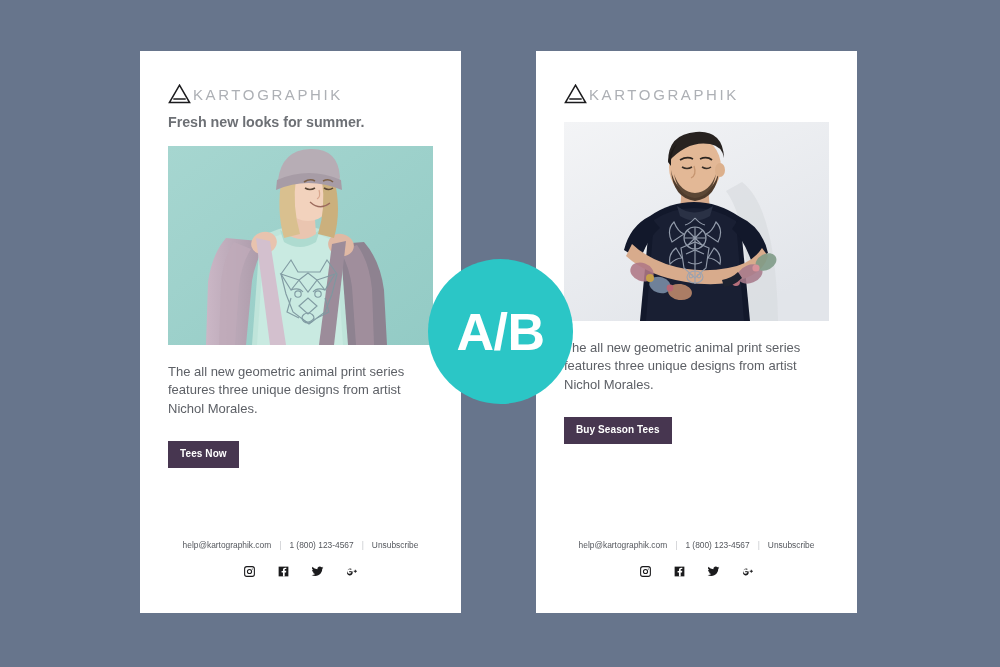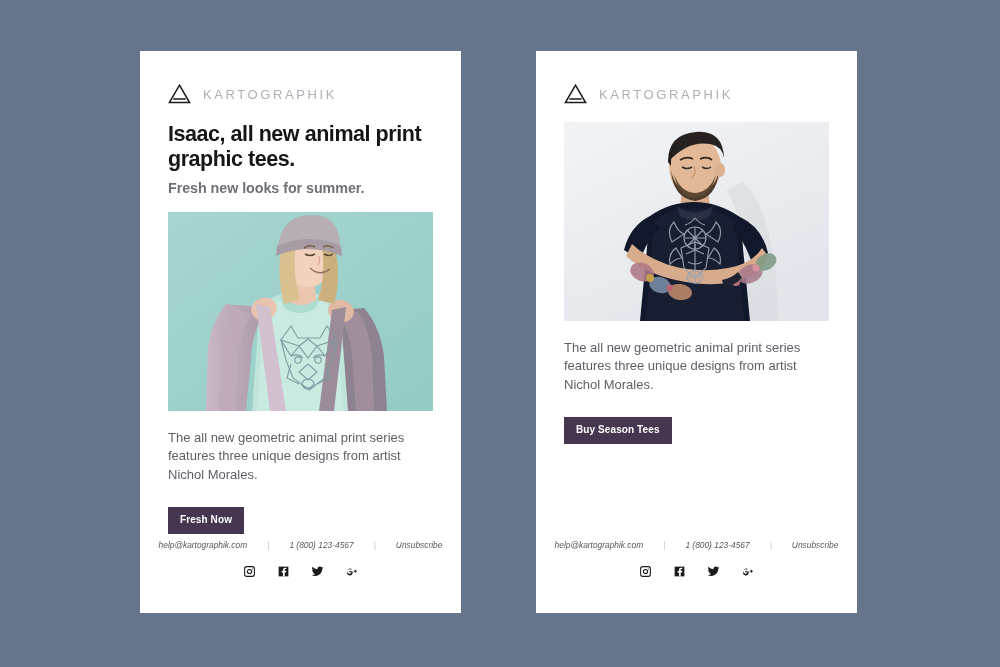--- a/index.html
+++ b/index.html
@@ -42,22 +42,22 @@
     margin-top: 31px;
     height: 24px;
   }
   .brand-mark {
     width: 23px;
     height: 20px;
     flex: 0 0 auto;
     display: block;
   }
   .brand-name {
-    margin-left: 12px;
-    font-size: 13px;
+    margin-left: 2px;
+    font-size: 15px;
     letter-spacing: 2.6px;
     color: #adb0b5;
     font-weight: 400;
     white-space: nowrap;
   }
 
   
   .headline {
     margin-top: 16px;
     font-size: 21.5px;
@@ -114,23 +114,22 @@
     margin-top: auto;
     padding-bottom: 35px;
     text-align: center;
   }
   .footer-links {
     font-size: 8.4px;
     color: #55585e;
     display: flex;
     justify-content: center;
     align-items: flex-start;
-    gap: 12px;
+    gap: 0;
     white-space: nowrap;
-    font-style: italic;
   }
   .footer-links .sep {
     color: #c6c8cc;
     padding: 0 8px;
     font-size: 8.4px;
   }
   .footer-links a { color: #55585e; text-decoration: none; }
 
   .social-row {
     margin-top: 15px;
@@ -180,21 +179,20 @@
     <div class="brand-row">
       <span class="brand-mark">
         <svg viewBox="0 0 23 20" xmlns="http://www.w3.org/2000/svg">
           <path d="M11.5 1.2 L21.6 18.6 L1.4 18.6 Z" fill="none" stroke="#1b1b1d" stroke-width="1.5"></path>
           <line x1="5.3" y1="15.0" x2="17.7" y2="15.0" stroke="#1b1b1d" stroke-width="1.5"></line>
         </svg>
       </span>
       <span class="brand-name">KARTOGRAPHIK</span>
     </div>
 
-    <h1 class="headline">Isaac, all new animal print graphic tees.</h1>
     <p class="subhead">Fresh new looks for summer.</p>
 
     <div class="hero">
       <svg viewBox="0 0 265 199" xmlns="http://www.w3.org/2000/svg">
         <defs>
           <linearGradient id="bgA" x1="0" y1="0" x2="1" y2="1">
             <stop offset="0%" stop-color="#a6d6d0"></stop>
             <stop offset="100%" stop-color="#93cbc5"></stop>
           </linearGradient>
           <linearGradient id="jacketA" x1="0" y1="0" x2="1" y2="0">
@@ -259,21 +257,21 @@
             <path d="M134 172 q6 8 12 0"></path>
             <path d="M123 152 l-4 14 l12 6"></path>
             <path d="M157 152 l4 14 l-12 6"></path>
           </g>
         </g>
       </svg>
     </div>
 
     <p class="body-copy">The all new geometric animal print series features three unique designs from artist Nichol Morales.</p>
 
-    <button class="cta-button">Fresh Now</button>
+    <button class="cta-button">Tees Now</button>
 
     <div class="card-footer">
       <div class="footer-links">
         <a href="#">help@kartographik.com</a>
         <span class="sep">|</span>
         <span>1 (800) 123-4567</span>
         <span class="sep">|</span>
         <a href="#">Unsubscribe</a>
       </div>
       <div class="social-row">
@@ -296,20 +294,23 @@
         <span class="social-icon">
           <svg viewBox="0 0 26 24">
               <path d="M8.6 11v2.6h4.3a3.7 3.7 0 0 1-3.9 2.9 4.4 4.4 0 0 1 0-8.8 4 4 0 0 1 2.7 1l2-1.9A7 7 0 1 0 8.6 20a6.6 6.6 0 0 0 6.8-6.9 8 8 0 0 0-.1-1.2z"></path>
               <path d="M21.5 10.6V8.4h-1.8v2.2h-2.2v1.8h2.2v2.2h1.8v-2.2h2.2v-1.8z"></path>
             </svg>
         </span>
       </div>
     </div>
   </div>
 
+  <div class="ab-badge">
+    <span class="ab-badge-label">A/B</span>
+  </div>
 
   <div class="email-card variant-b">
 
     <div class="brand-row">
       <span class="brand-mark">
         <svg viewBox="0 0 23 20" xmlns="http://www.w3.org/2000/svg">
           <path d="M11.5 1.2 L21.6 18.6 L1.4 18.6 Z" fill="none" stroke="#1b1b1d" stroke-width="1.5"></path>
           <line x1="5.3" y1="15.0" x2="17.7" y2="15.0" stroke="#1b1b1d" stroke-width="1.5"></line>
         </svg>
       </span>

